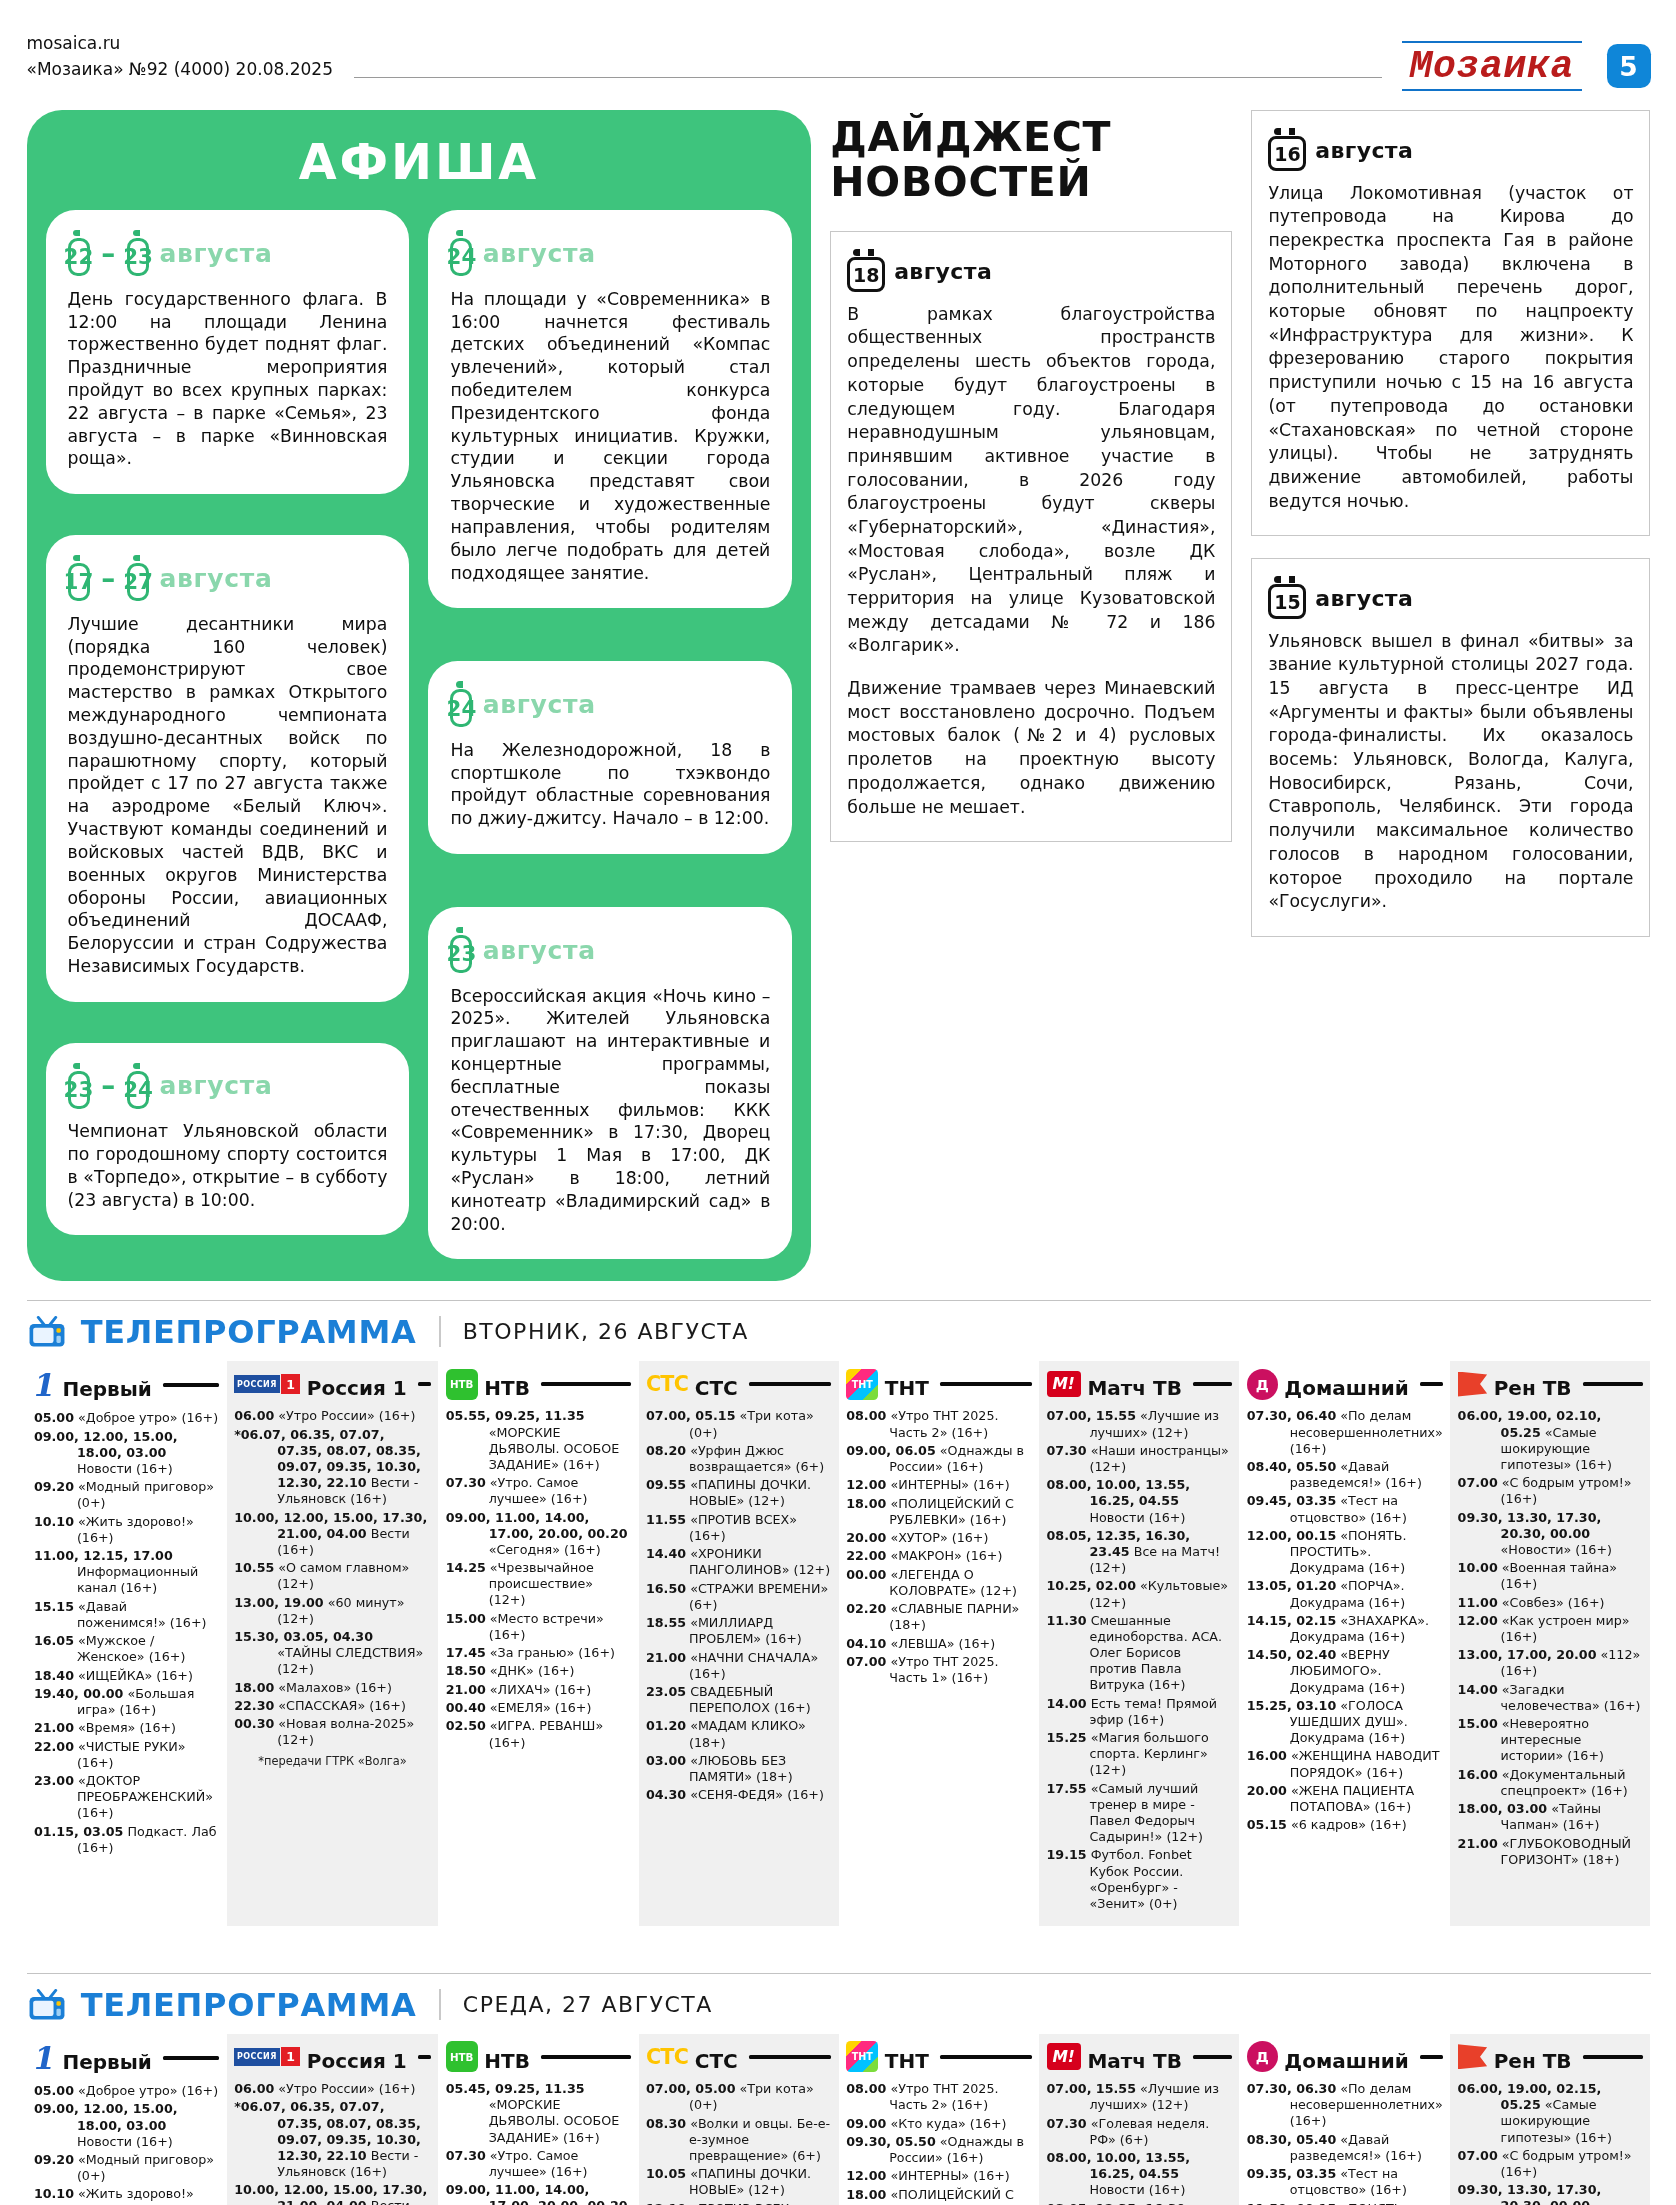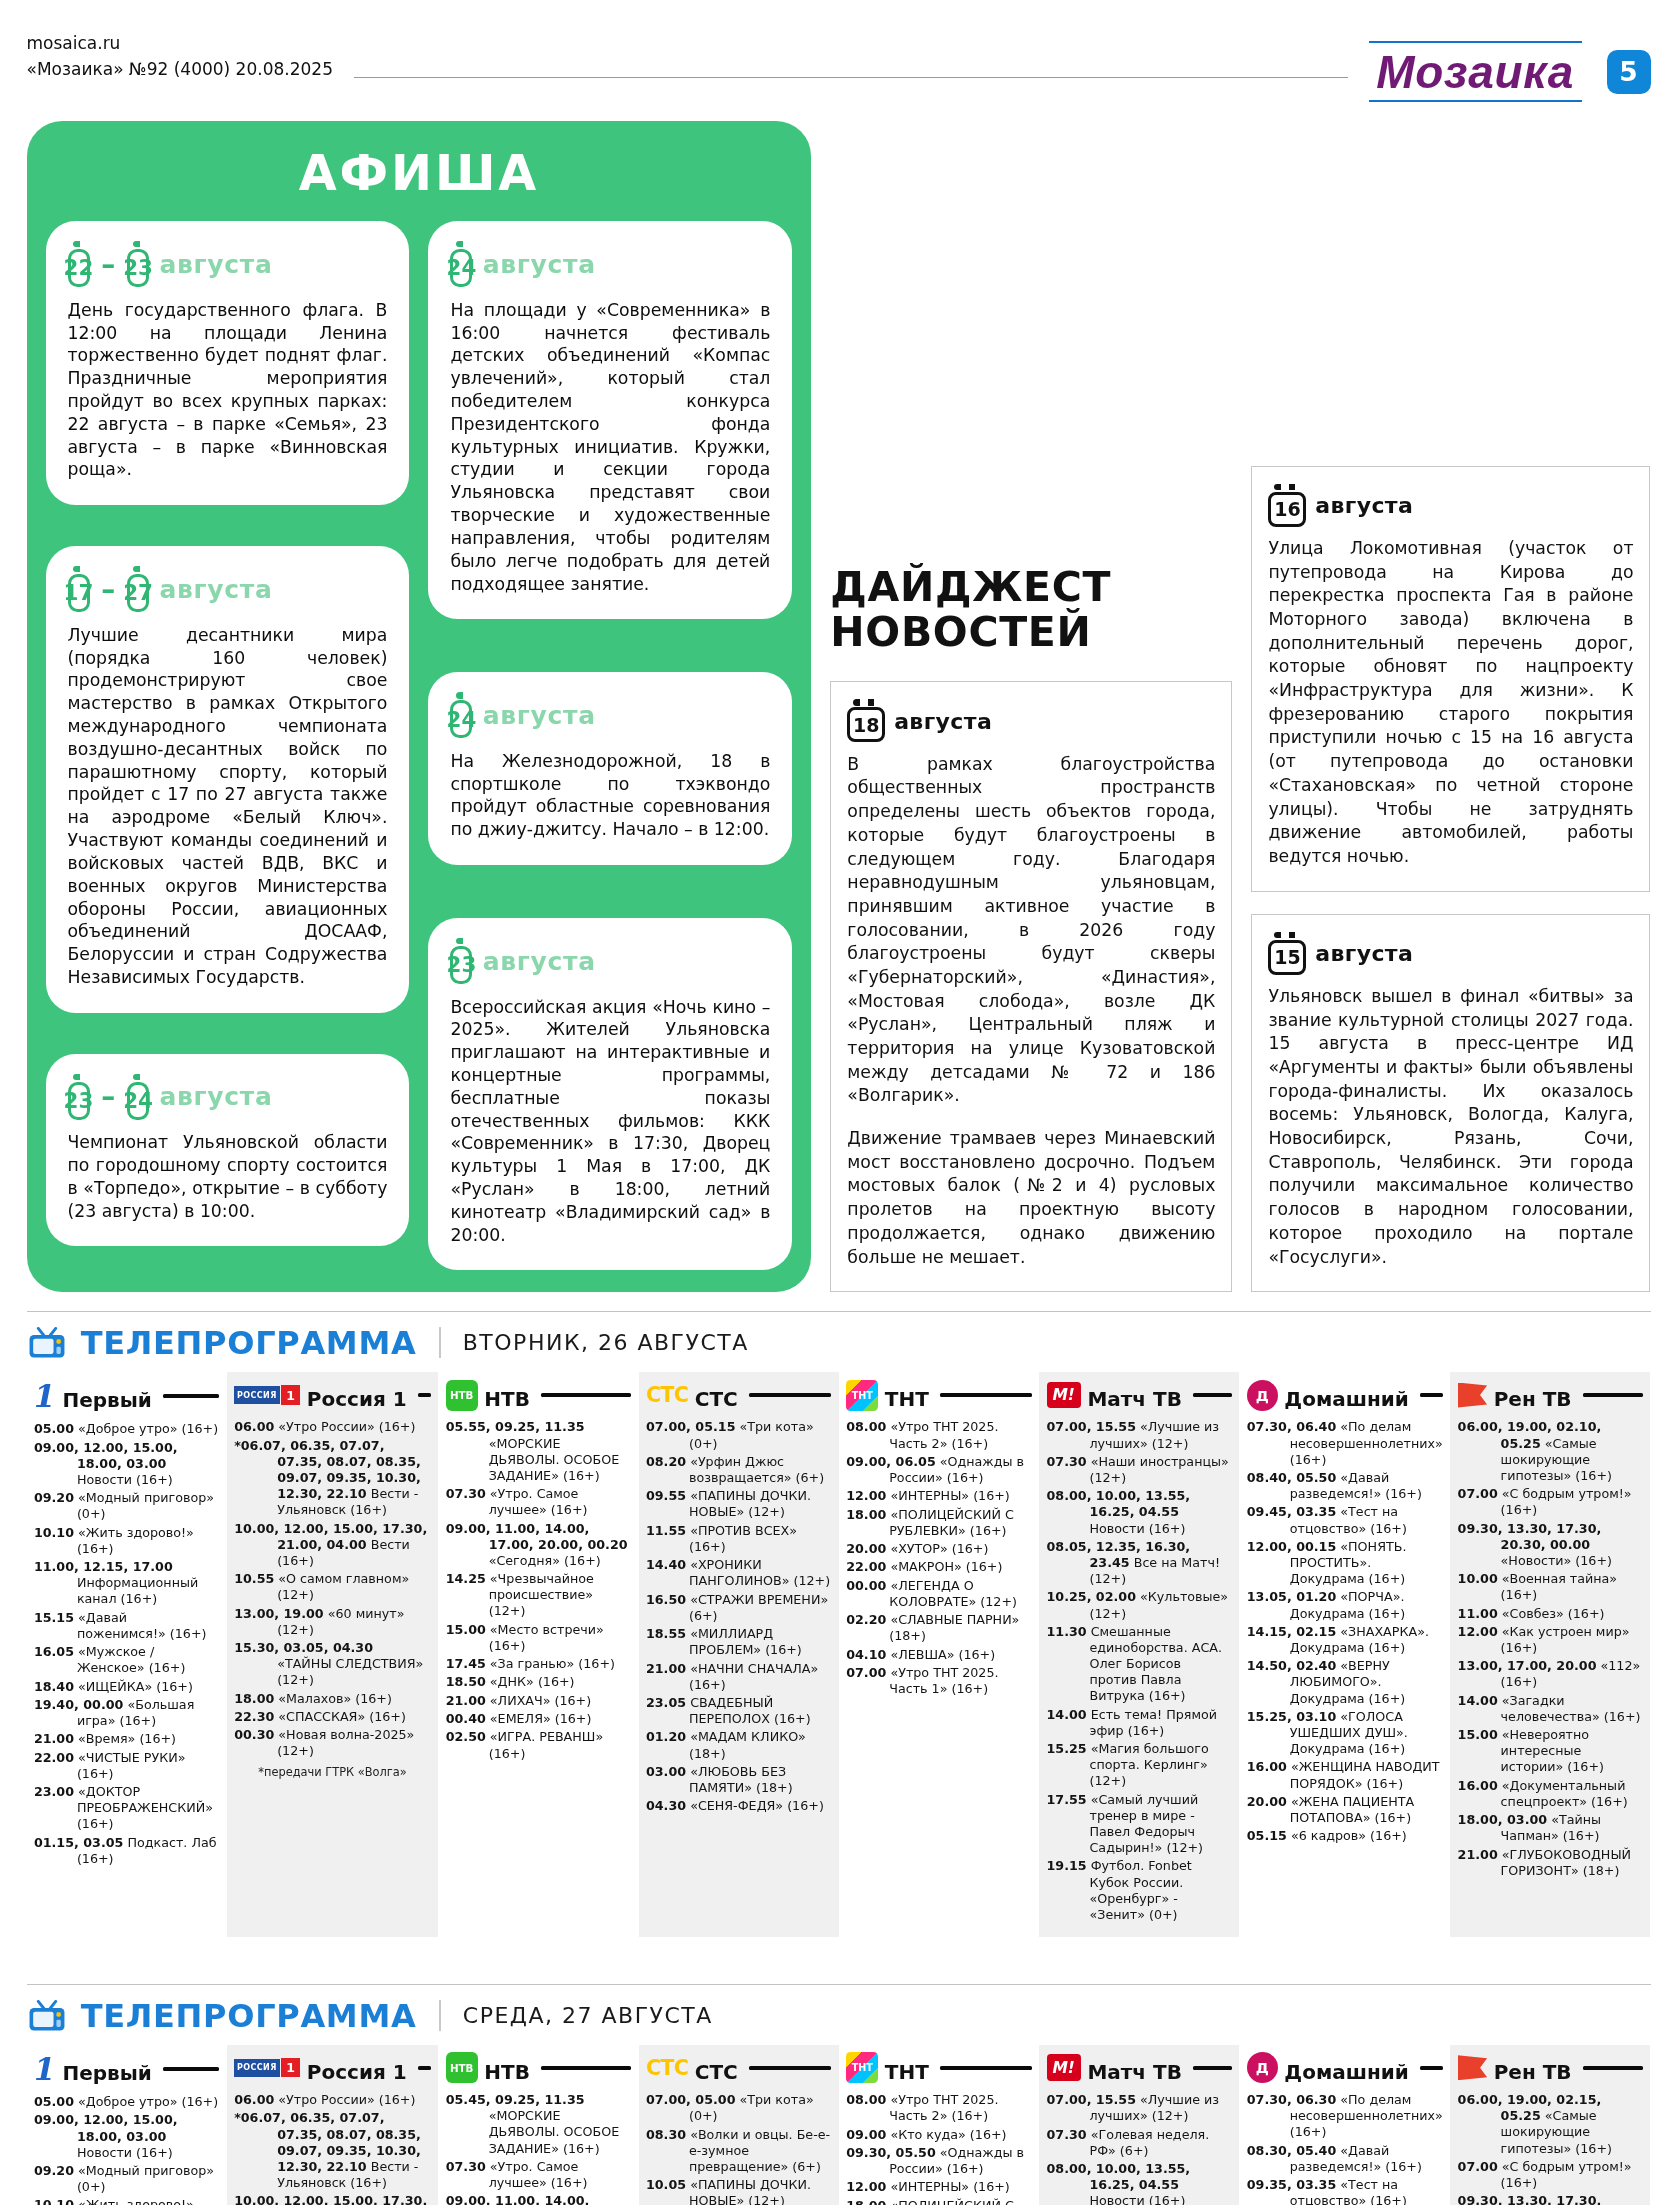--- a/index.html
+++ b/index.html
@@ -9,31 +9,31 @@
     font-family:"DejaVu Sans","Liberation Sans",sans-serif; color:#111;
   }
   .page { width:100%; height:100%; padding:31px 26.5px 0 26.5px; display:flex; flex-direction:column; }
 
   
   .hdr { display:flex; align-items:flex-start; margin-bottom:19px; }
   .hdr-left { font-size:17px; line-height:1.5; color:#101010; }
   .hdr-rule { flex:1; border-bottom:1.5px solid #9a9a9a; height:47px; margin:0 20.6px; }
   .hdr-right { display:flex; align-items:center; gap:25px; padding-top:10.3px; }
   .logo-moz {
-    font-family:Liberation Sans, sans-serif; font-style:italic; font-weight:bold;
-    font-size:46px; color:#701a75; border-top:2.9px solid #1173c9; border-bottom:2.9px solid #1173c9;
+    font-family:Liberation Mono, monospace; font-style:italic; font-weight:bold;
+    font-size:38px; color:#b91c1c; border-top:2.9px solid #1173c9; border-bottom:2.9px solid #1173c9;
     padding:1.5px 7.4px; letter-spacing:0.7px;
   }
   .page-badge {
     width:44px; height:44px; background:#0f86d8; border-radius:10.3px; color:#fff;
     display:flex; align-items:center; justify-content:center; font-size:26.5px; font-weight:bold;
   }
 
   
-  .top-row { display:flex; gap:19px; align-items:flex-end; }
+  .top-row { display:flex; gap:19px; align-items:flex-start; }
 
   
   .afisha { width:794px; min-height:1026px; background:#3ec47d; border-radius:35px; padding:13.3px 19px 22px; }
   .afisha-title { text-align:center; color:#fff; font-size:49px; font-weight:800; letter-spacing:2.9px; margin:10.3px 0 19px; }
   .afisha-cols { display:flex; gap:19px; }
   .afisha-col { flex:1; display:flex; flex-direction:column; gap:41px; }
   .afisha-col.right { gap:53px; }
   .card { background:#fff; border-radius:29.5px; padding:20.6px 22px 23.6px; }
   .date-row { display:flex; align-items:center; gap:10.3px; margin-bottom:11.8px; font-weight:bold; }
   .cal {

